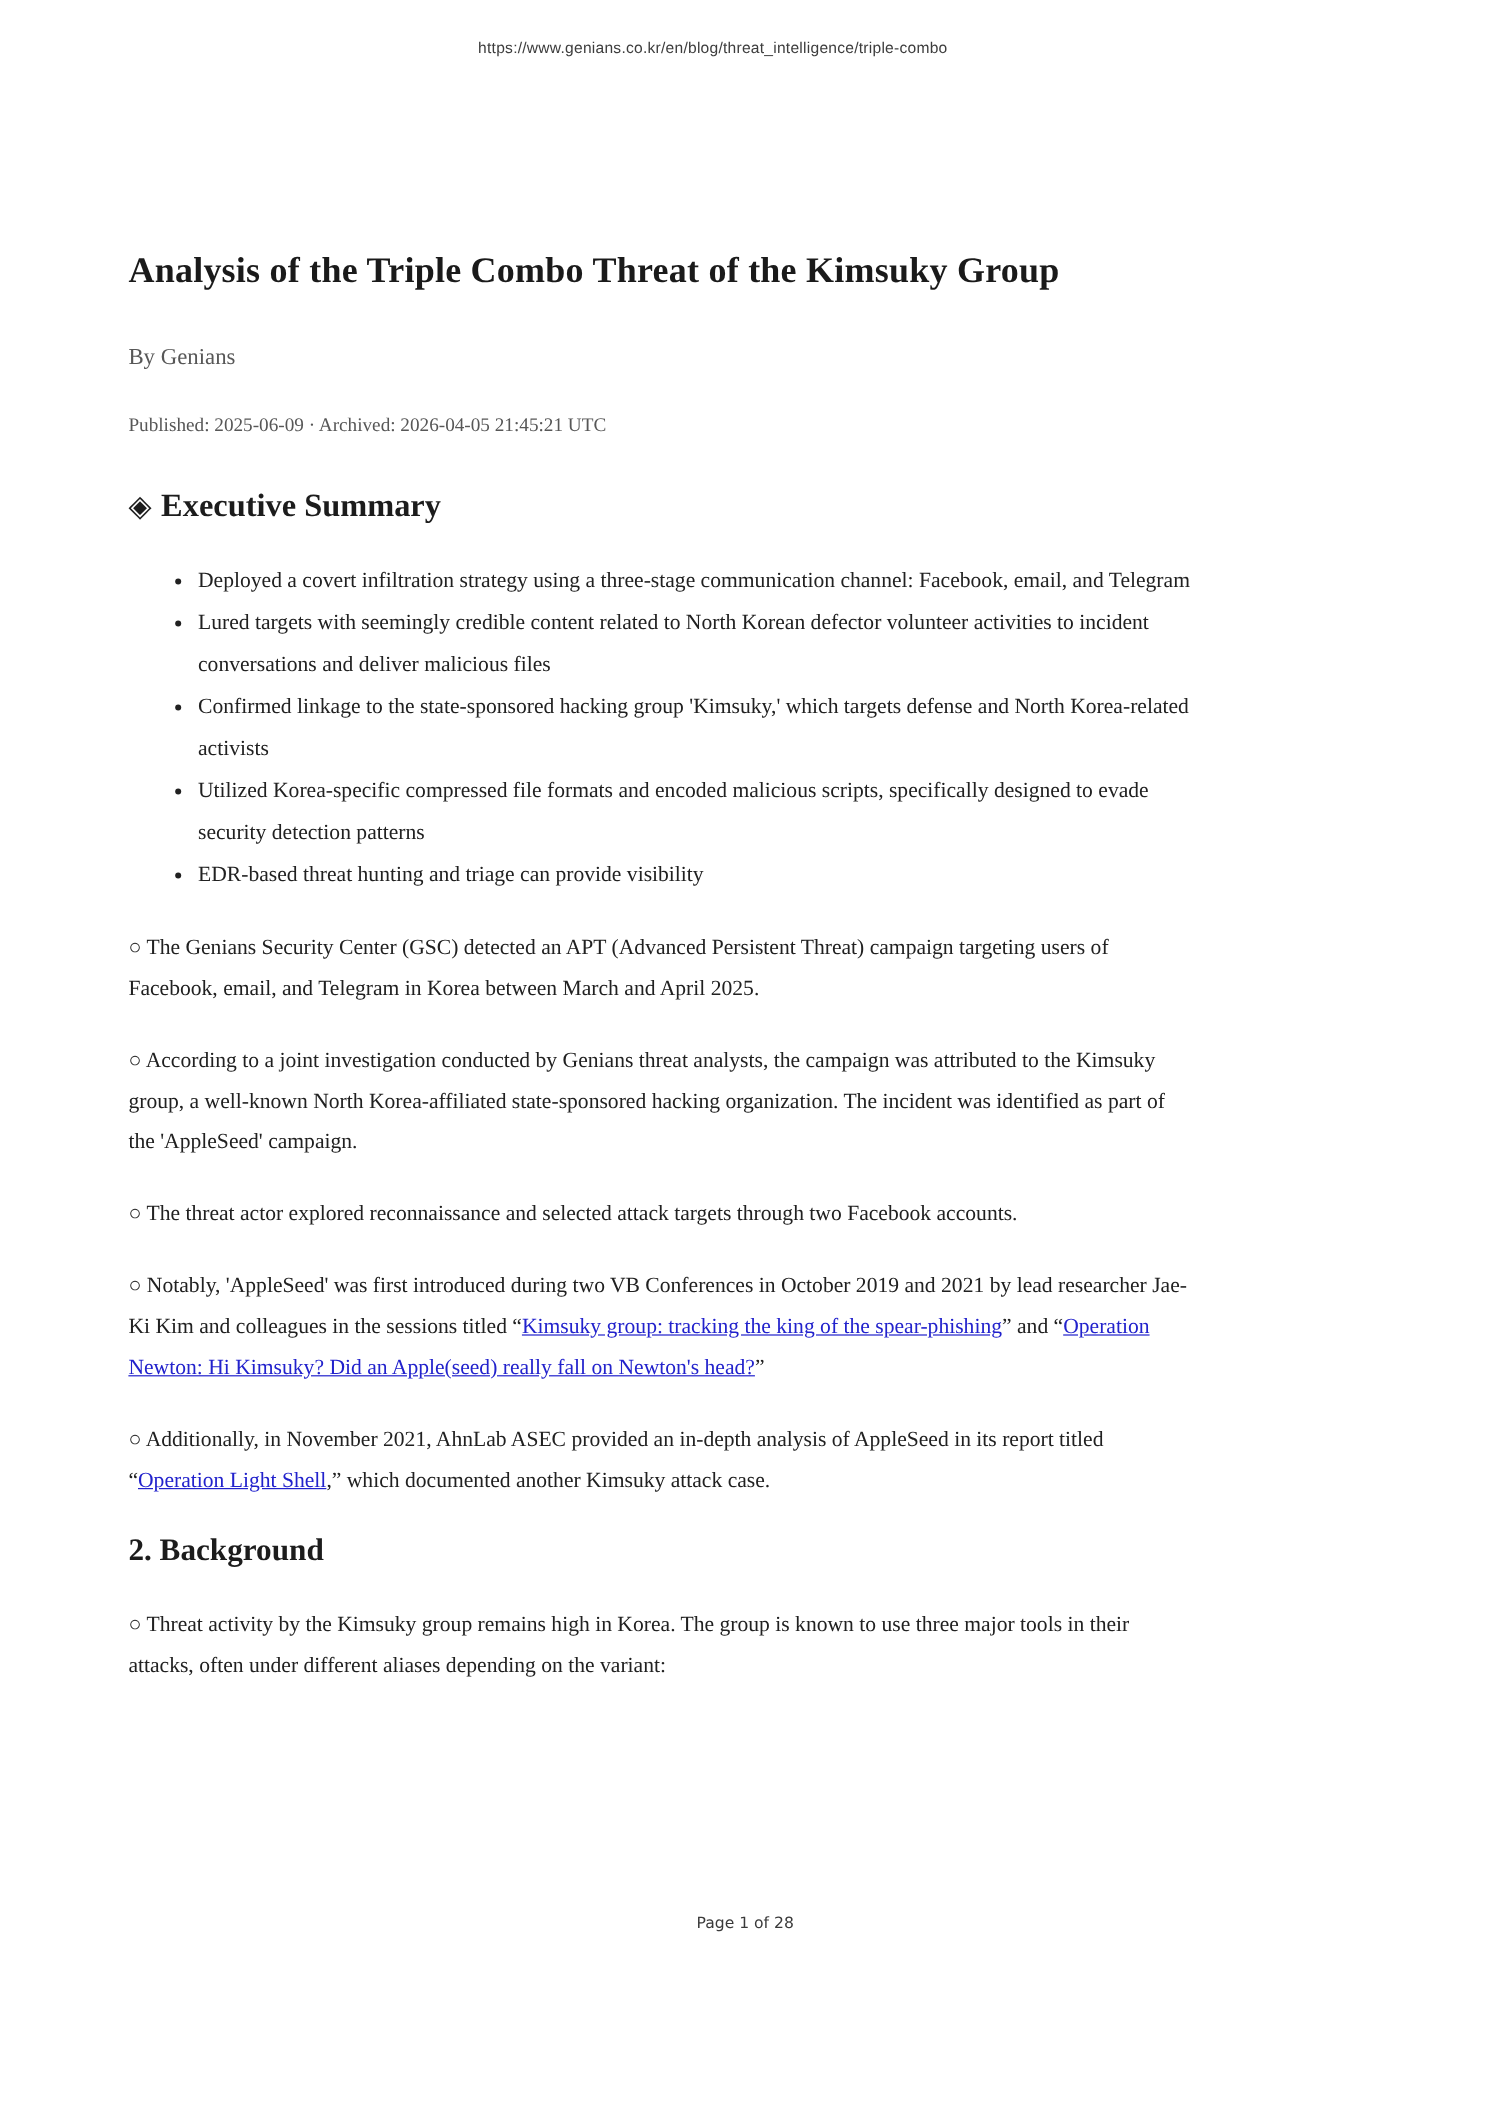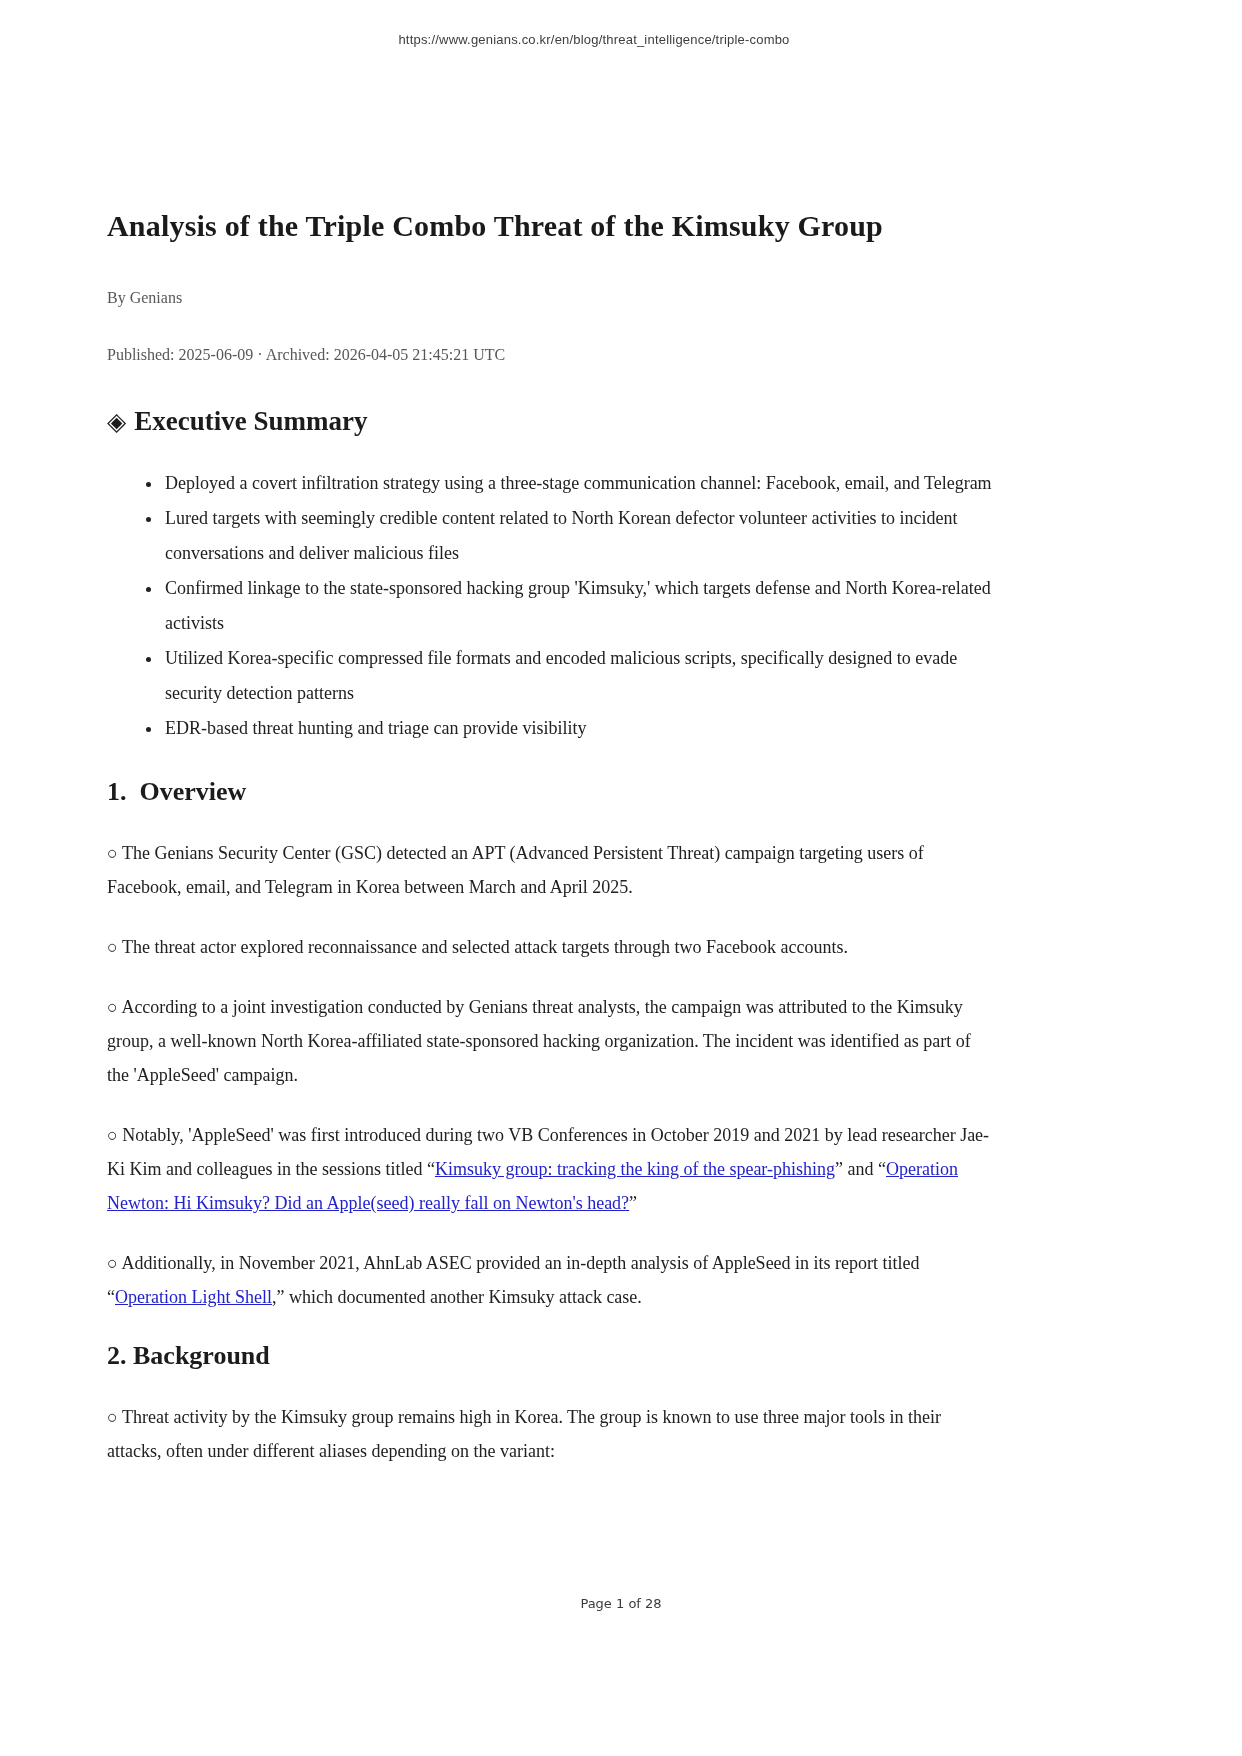--- a/index.html
+++ b/index.html
@@ -32,21 +32,21 @@
   h1.article-title {
     margin: 206px 0 0 0;
     font-size: 30px;
     line-height: 40px;
     font-weight: bold;
     color: #1a1a1a;
     letter-spacing: 0.2px;
   }
   p.byline {
     margin: 40px 0 0 0;
-    font-size: 16px;
+    font-size: 19px;
     line-height: 24px;
     color: #575757;
   }
   p.pubinfo {
     margin: 33px 0 0 0;
     font-size: 16px;
     line-height: 24px;
     color: #575757;
   }
   h2.exec-heading {
@@ -120,27 +120,26 @@
   <h2 class="exec-heading"><span class="diamond-icon">◈</span><span>Executive Summary</span></h2>
 
   <ul class="exec-bullets">
     <li>Deployed a covert infiltration strategy using a three-stage communication channel: Facebook, email, and Telegram</li>
     <li>Lured targets with seemingly credible content related to North Korean defector volunteer activities to incident conversations and deliver malicious files</li>
     <li>Confirmed linkage to the state-sponsored hacking group 'Kimsuky,' which targets defense and North Korea-related activists</li>
     <li>Utilized Korea-specific compressed file formats and encoded malicious scripts, specifically designed to evade security detection patterns</li>
     <li>EDR-based threat hunting and triage can provide visibility</li>
   </ul>
 
-  <h2 class="section-heading overview">1.  Overview</h2>
 
   <p class="body-para">○ The Genians Security Center (GSC) detected an APT (Advanced Persistent Threat) campaign targeting users of Facebook, email, and Telegram in Korea between March and April 2025.</p>
 
+  <p class="body-para">○ According to a joint investigation conducted by Genians threat analysts, the campaign was attributed to the Kimsuky group, a well-known North Korea-affiliated state-sponsored hacking organization. The incident was identified as part of the 'AppleSeed' campaign.</p>
+
   <p class="body-para">○ The threat actor explored reconnaissance and selected attack targets through two Facebook accounts.</p>
-
-  <p class="body-para">○ According to a joint investigation conducted by Genians threat analysts, the campaign was attributed to the Kimsuky group, a well-known North Korea-affiliated state-sponsored hacking organization. The incident was identified as part of the 'AppleSeed' campaign.</p>
 
   <p class="body-para"><span>○ Notably, 'AppleSeed' was first introduced during two VB Conferences in October 2019 and 2021 by lead researcher Jae-Ki Kim and colleagues in the sessions titled “</span><a href="#" class="inline-link">Kimsuky group: tracking the king of the spear-phishing</a><span>” and “</span><a href="#" class="inline-link">Operation Newton: Hi Kimsuky? Did an Apple(seed) really fall on Newton's head?</a><span>”</span></p>
 
 
   <p class="body-para"><span>○ Additionally, in November 2021, AhnLab ASEC provided an in-depth analysis of AppleSeed in its report titled “</span><a href="#" class="inline-link">Operation Light Shell</a><span>,” which documented another Kimsuky attack case.</span></p>
 
   <h2 class="section-heading background">2. Background</h2>
 
   <p class="body-para">○ Threat activity by the Kimsuky group remains high in Korea. The group is known to use three major tools in their attacks, often under different aliases depending on the variant:</p>
 

